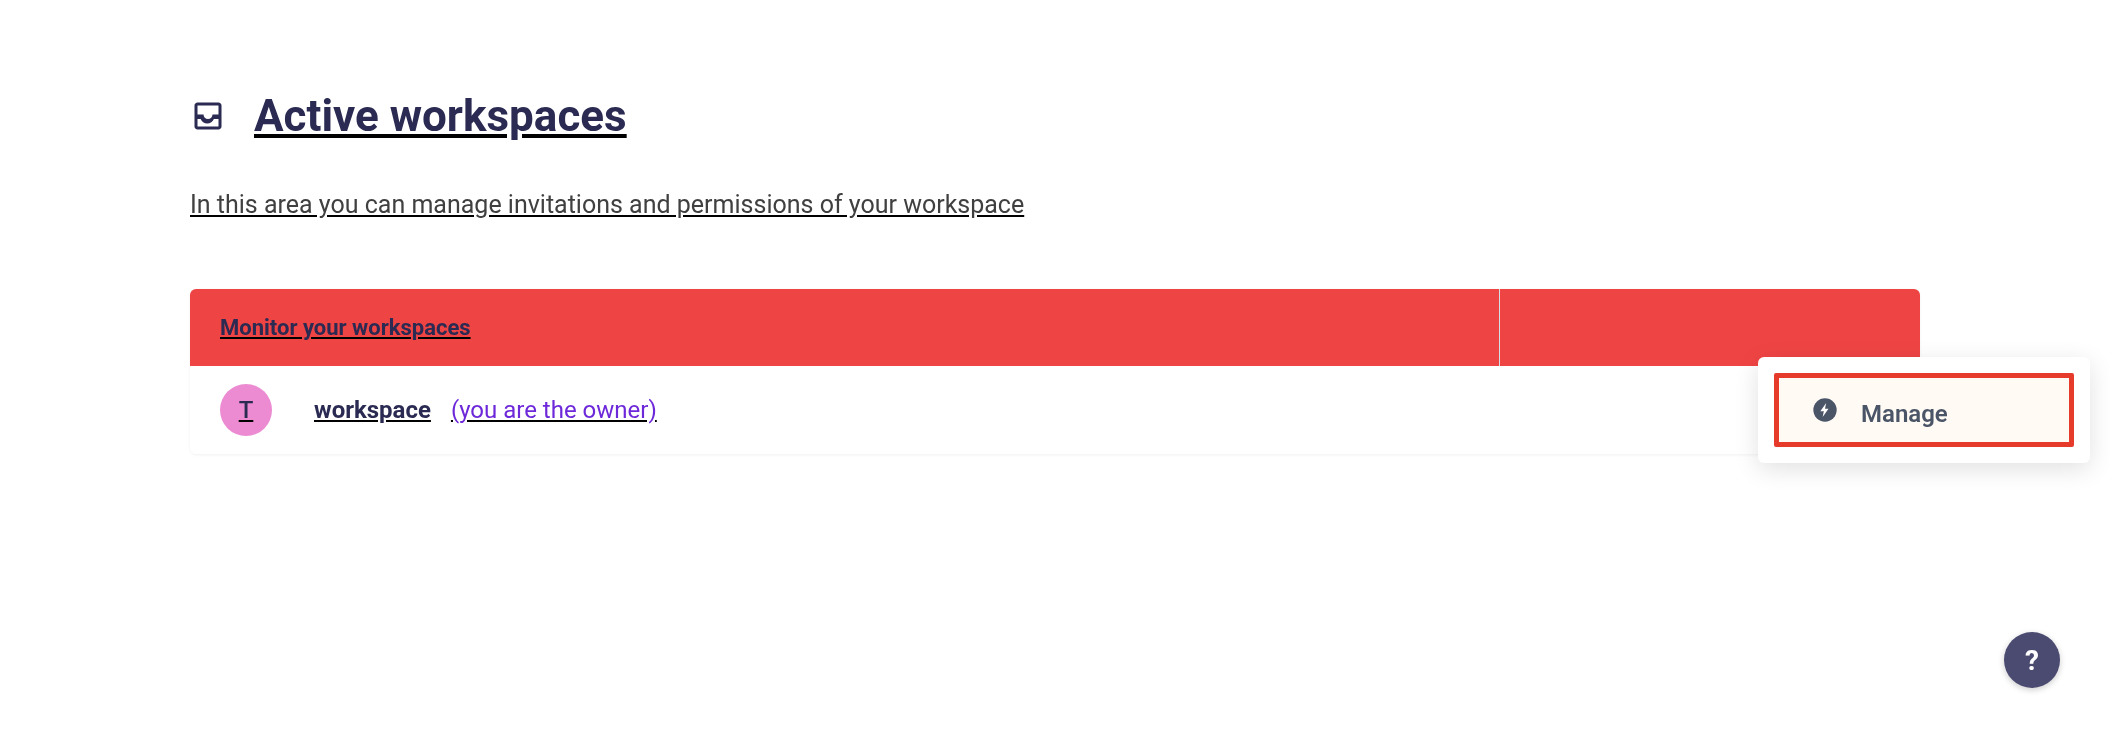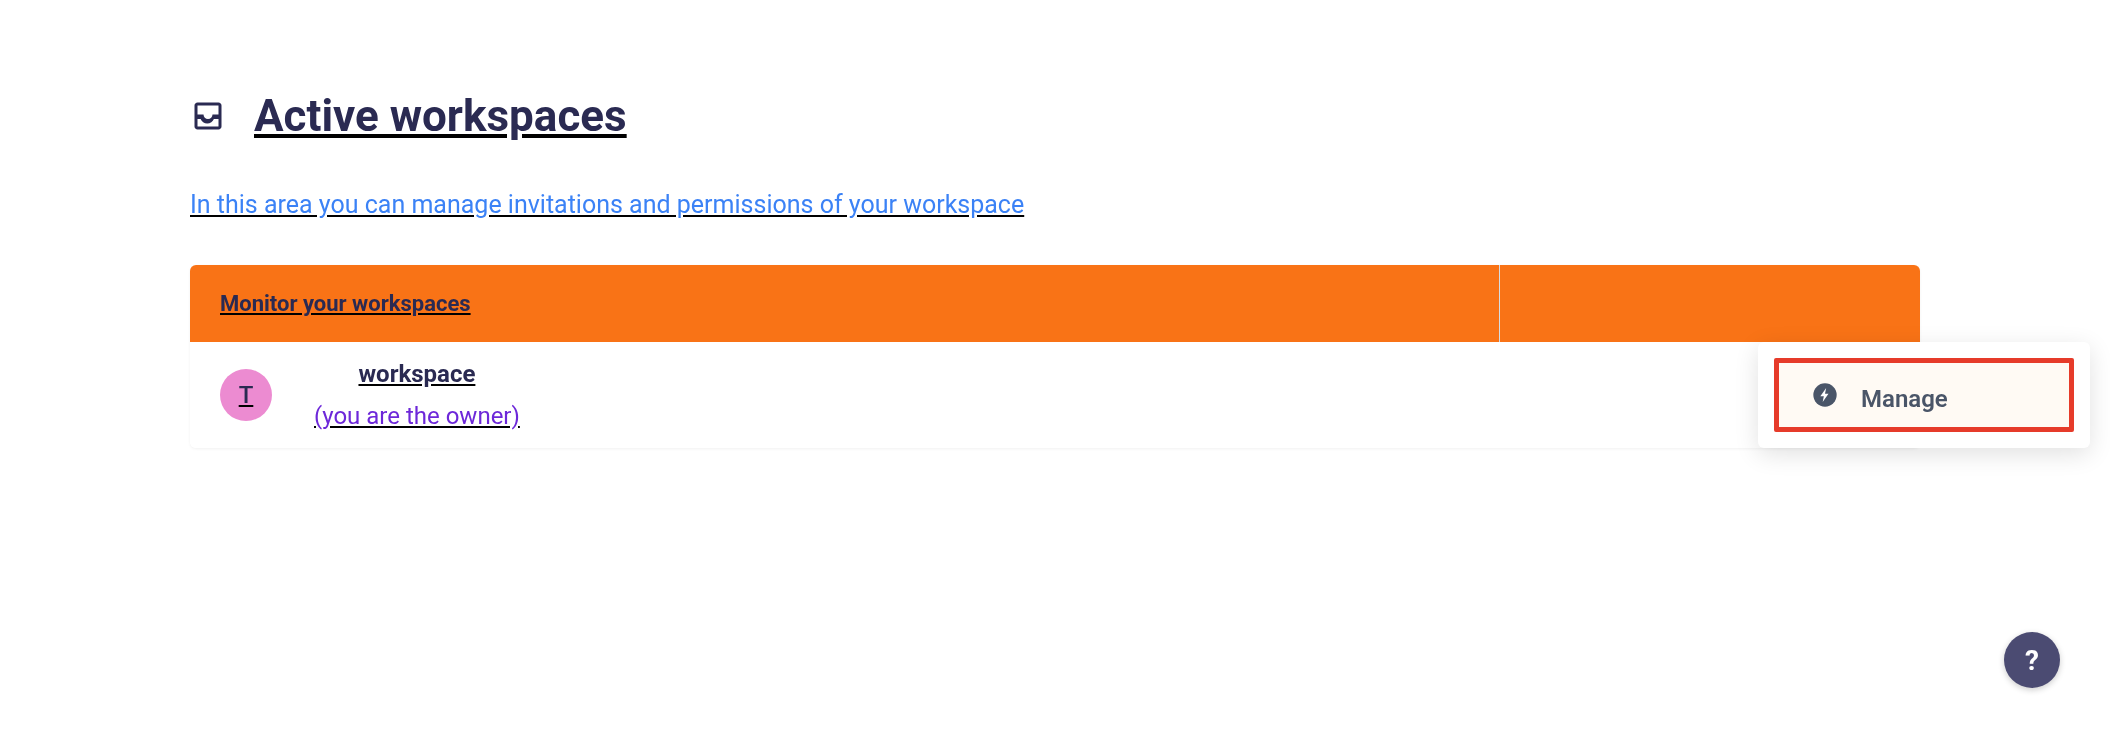--- a/index.html
+++ b/index.html
@@ -30,33 +30,33 @@
       color: #2a2a52;
       flex-shrink: 0;
     }
     .page-title {
       font-size: 44px;
       font-weight: 700;
       color: #2a2a52;
     }
     .subtitle {
       font-size: 25px;
-      color: #3b82f6;
-      margin-bottom: 46px;
+      color: #404040;
+      margin-bottom: 70px;
     }
     .table-wrapper {
       width: 100%;
       border-radius: 6px;
       overflow: visible;
       position: relative;
       box-shadow: 0 1px 3px rgba(0,0,0,0.06);
     }
     .table-header {
       display: flex;
-      background: #f97316;
+      background: #ef4444;
       border-radius: 6px 6px 0 0;
     }
     .th {
       padding: 26px 30px;
       font-size: 22px;
       font-weight: 700;
       color: #2a2a52;
     }
     .th-left {
       flex: 1;
@@ -86,24 +86,23 @@
       background: #ec8bd1;
       display: flex;
       align-items: center;
       justify-content: center;
       color: #2a2a52;
       font-size: 24px;
       font-weight: 500;
     }
     .workspace-name-group {
       display: flex;
-      align-items: center;
-      gap: 14px;
+      align-items: flex-start;
+      gap: 20px;
       font-size: 24px;
-      flex-direction: column;
     }
     .workspace-name {
       font-weight: 700;
       color: #2a2a52;
     }
     .workspace-role {
       color: #6d28d9;
       font-weight: 400;
     }
     .manage-popover {

